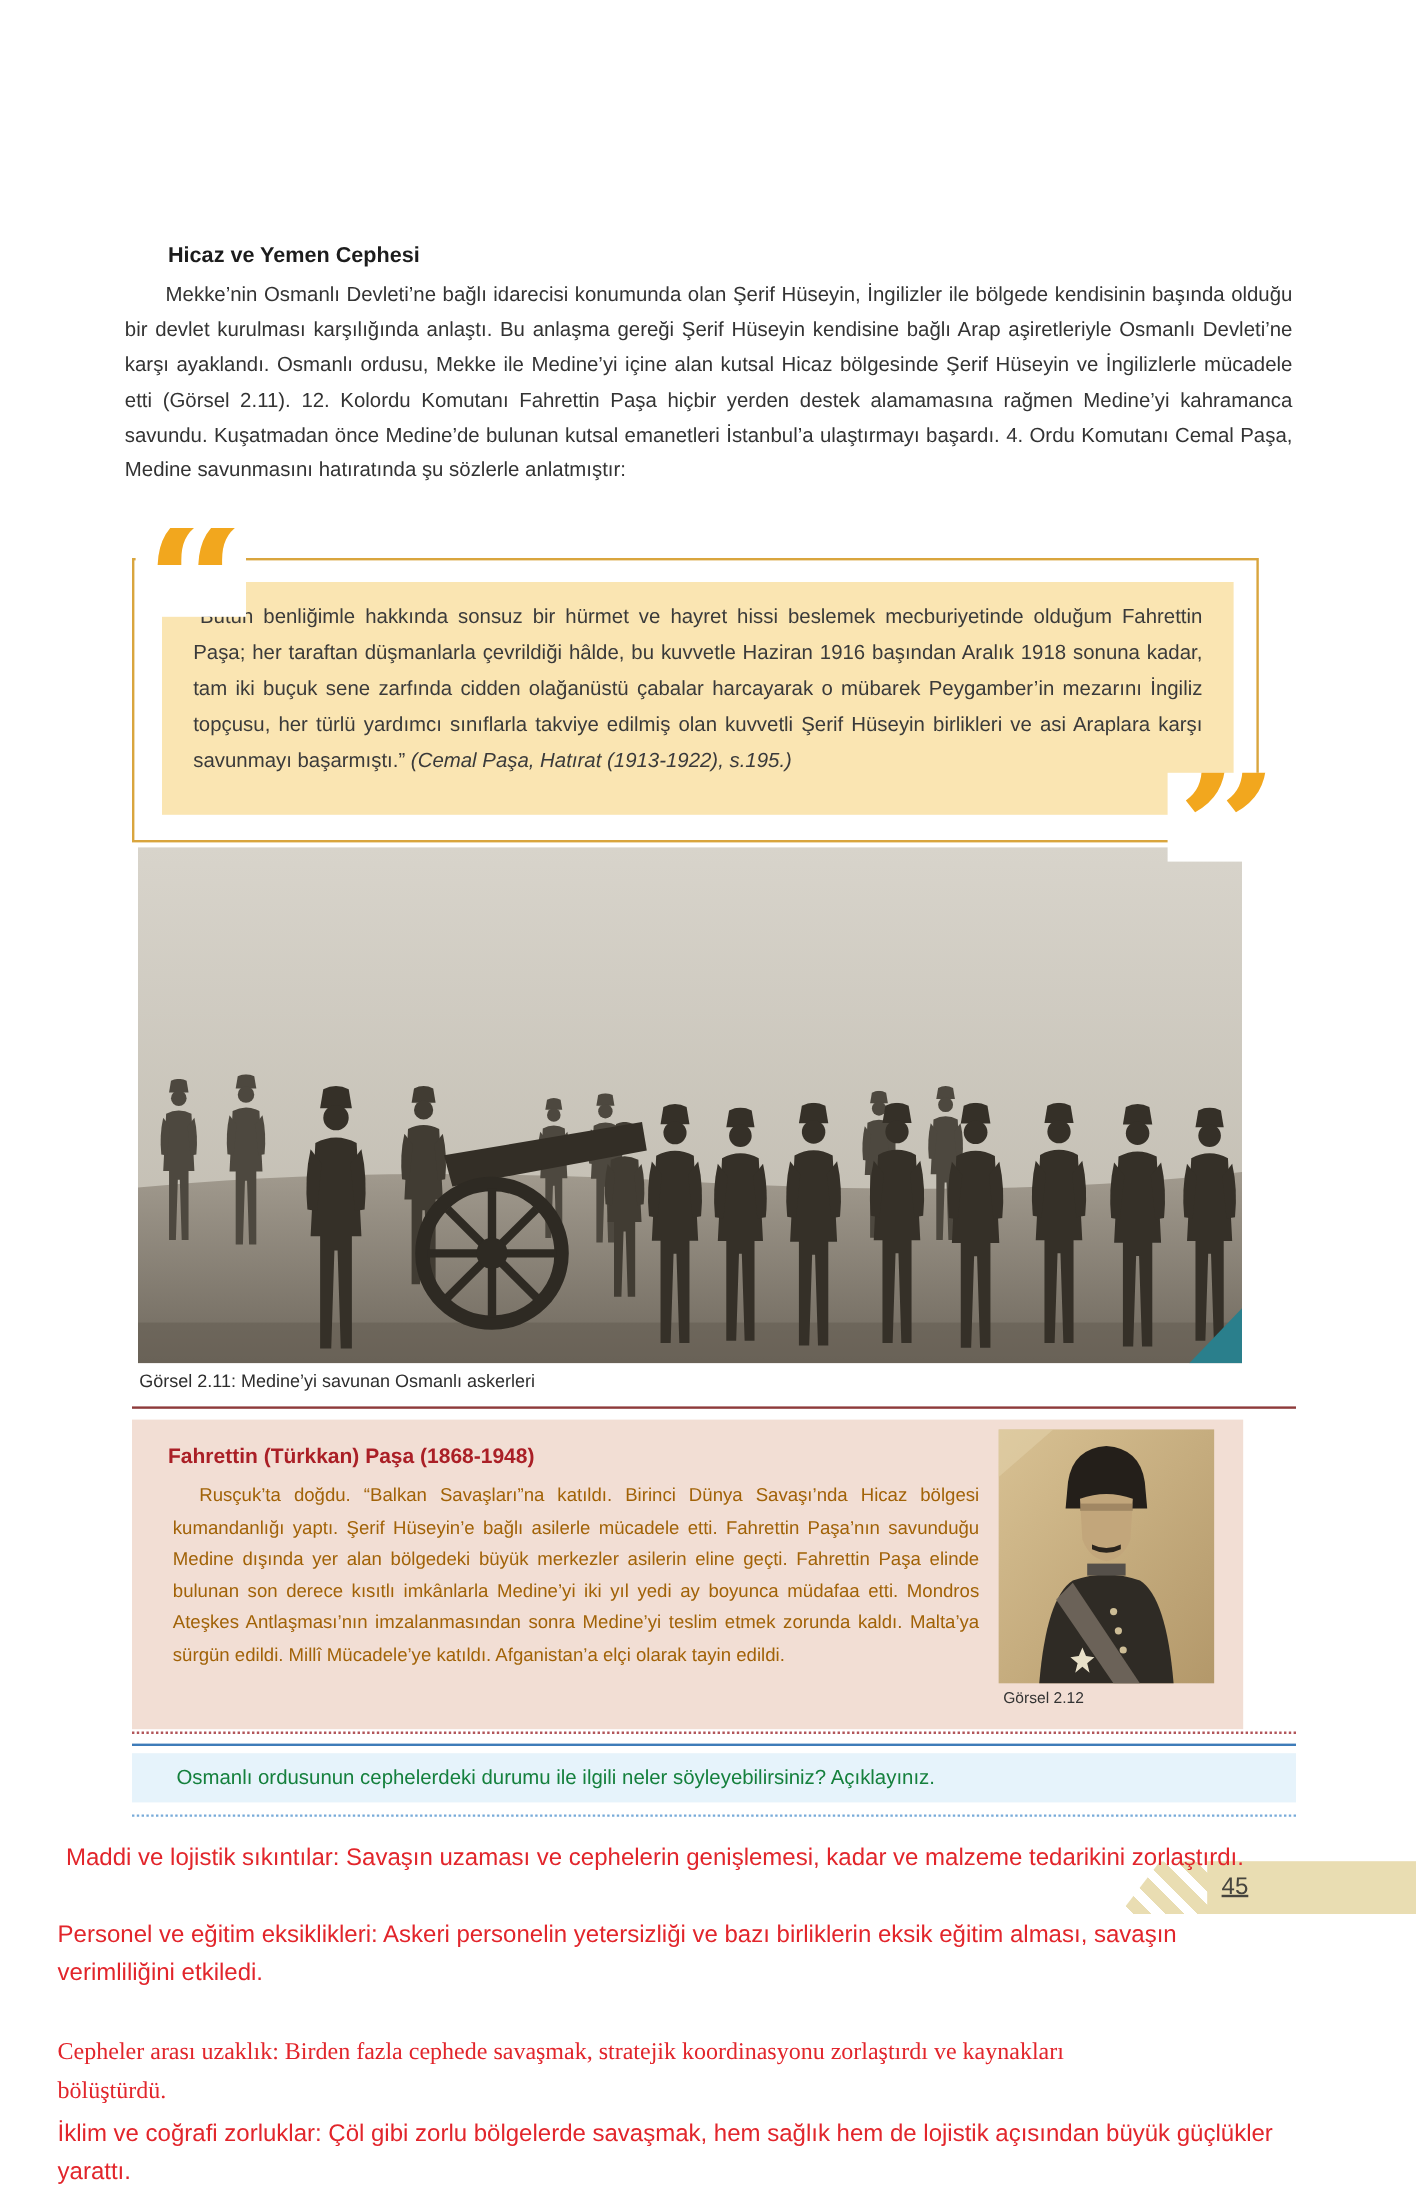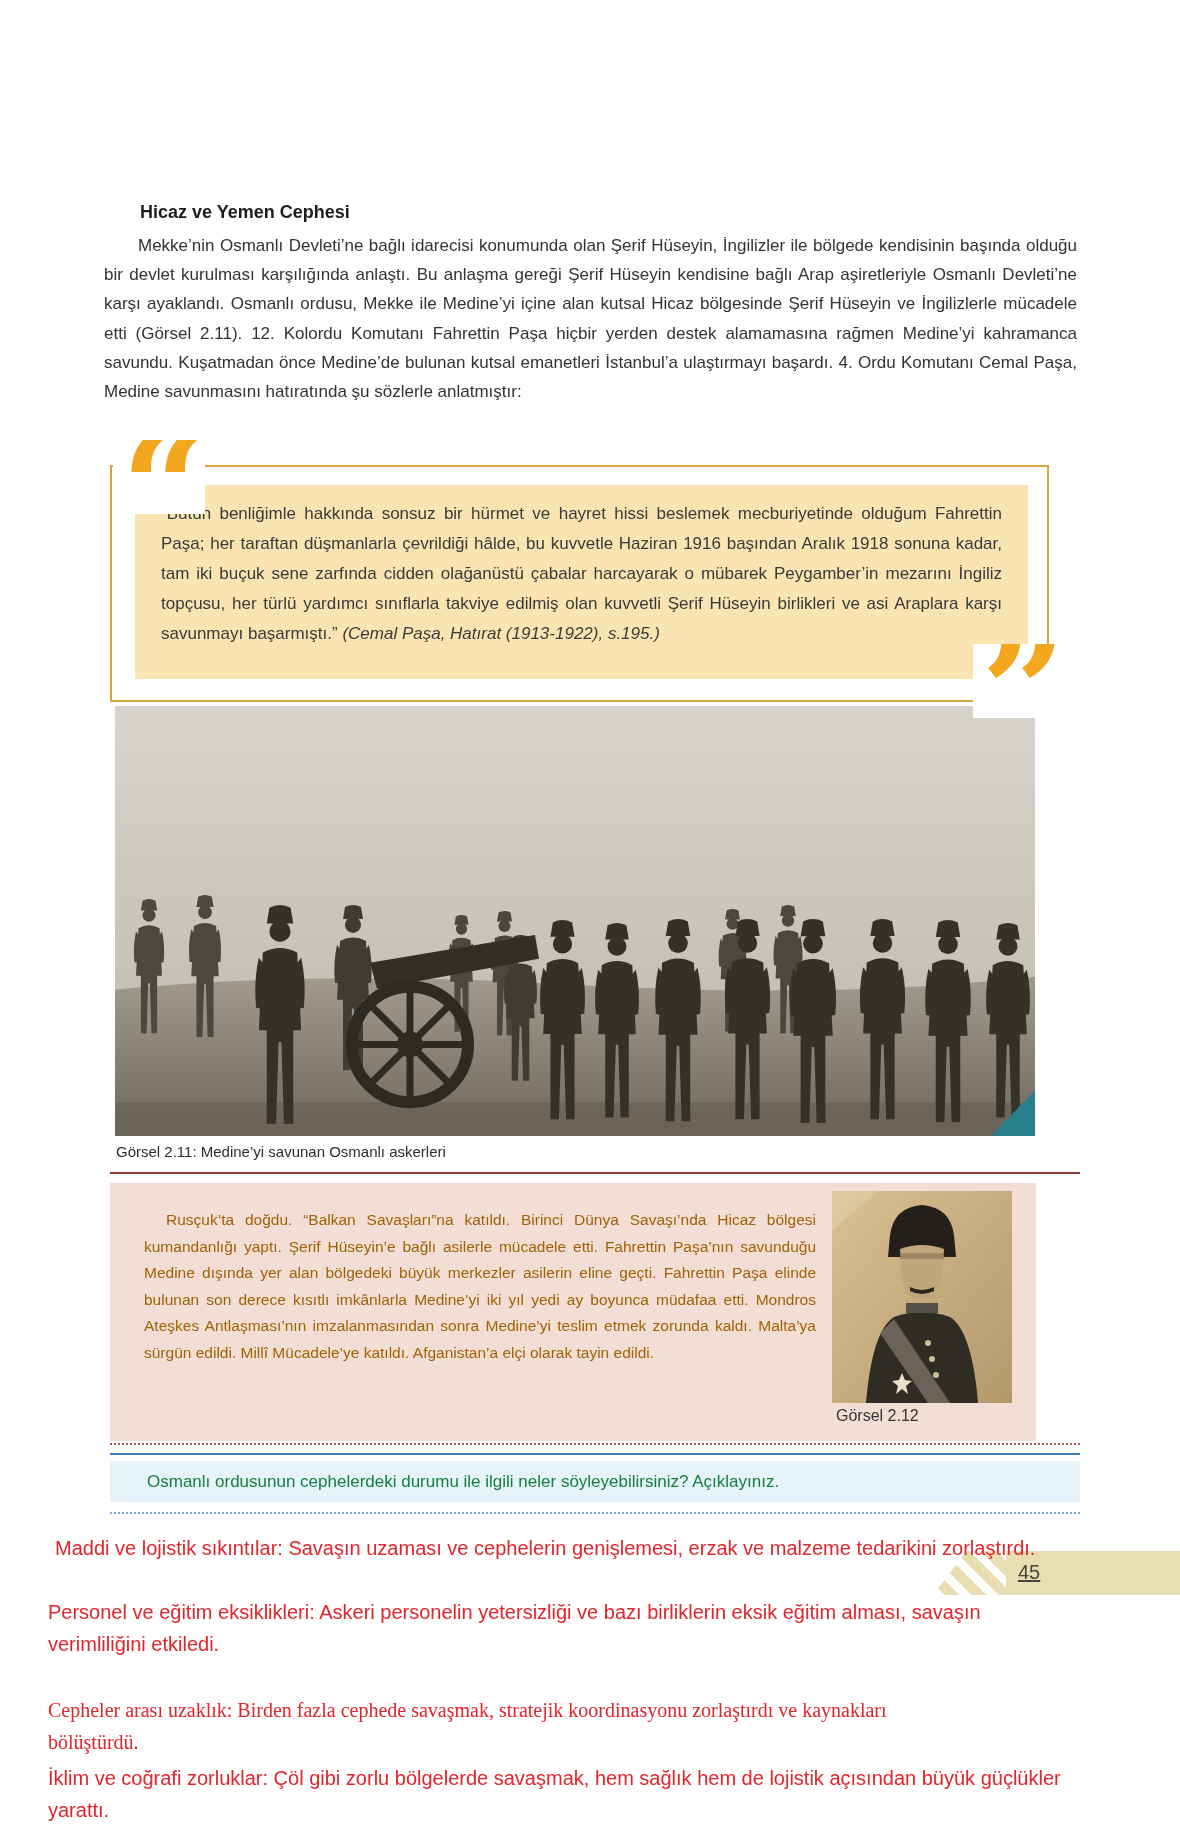--- a/index.html
+++ b/index.html
@@ -47,21 +47,21 @@
   .photo-caption{position:absolute;top:1143px;left:116px;font-size:15px;color:#2e2e2e;text-align:right;}
   .caption-divider{position:absolute;top:1172px;left:110px;width:970px;border-top:2px solid #8e3b3b;}
   
   .bio-box{
     position:absolute;top:1183px;left:110px;width:926px;height:258px;box-sizing:border-box;
     background:var(--pink,#f2ded4);padding:20px 26px 0 30px;
   }
   .bio-title{font-size:17.5px;font-weight:700;color:var(--dark_red,#aa1f26);margin:0 0 10px 0;}
   .portrait-wrap{float:right;width:180px;margin:-12px -2px 0 16px;}
   .portrait-wrap svg{display:block;width:180px;height:212px;}
-  .portrait-caption{font-size:16px;color:#333;margin-top:4px;padding-left:4px;}
+  .portrait-caption{font-size:13px;color:#333;margin-top:4px;padding-left:4px;}
   .bio-text{
     font-size:15.5px;line-height:26.5px;text-align:justify;text-indent:22px;color:#a16207;margin:4px;
   }
   
   .dotted-red{position:absolute;top:1443px;left:110px;width:970px;border-top:2px dotted #b2565a;}
   .blue-line{position:absolute;top:1453px;left:110px;width:970px;border-top:2px solid #3e7cb9;}
   .question-box{
     position:absolute;top:1461px;left:110px;width:970px;height:41px;box-sizing:border-box;
     background:var(--blue_box,#e6f3fb);font-size:17px;color:#15803d;
     line-height:41px;padding-left:37px;
@@ -194,29 +194,30 @@
         <path d="M34,212 Q40,140 62,126 Q90,116 118,126 Q140,140 146,212 Z" fill="#2f2b25"></path>
         <rect x="74" y="112" width="32" height="10" fill="#55504a"></rect>
         <path d="M62,128 L118,212 L96,212 L48,142 Z" fill="#7a7165" opacity="0.8"></path>
         <circle cx="96" cy="152" r="3" fill="#cdbd96"></circle>
         <circle cx="100" cy="168" r="3" fill="#cdbd96"></circle>
         <circle cx="104" cy="184" r="3" fill="#cdbd96"></circle>
         <polygon points="70,182 73,189 80,190 74,195 76,203 70,198 64,203 66,195 60,190 67,189" fill="#e8e0c8"></polygon>
       </svg>
       <div class="portrait-caption">Görsel 2.12</div>
     </div>
+    <div class="bio-title">Fahrettin (Türkkan) Paşa (1868-1948)</div>
     <p class="bio-text">Rusçuk’ta doğdu. “Balkan Savaşları”na katıldı. Birinci Dünya Savaşı’nda Hicaz bölgesi kumandanlığı yaptı. Şerif Hüseyin’e bağlı asilerle mücadele etti. Fahrettin Paşa’nın savunduğu Medine dışında yer alan bölgedeki büyük merkezler asilerin eline geçti. Fahrettin Paşa elinde bulunan son derece kısıtlı imkânlarla Medine’yi iki yıl yedi ay boyunca müdafaa etti. Mondros Ateşkes Antlaşması’nın imzalanmasından sonra Medine’yi teslim etmek zorunda kaldı. Malta’ya sürgün edildi. Millî Mücadele’ye katıldı. Afganistan’a elçi olarak tayin edildi.</p>
   </div>
 
   <div class="dotted-red"></div>
   <div class="blue-line"></div>
   <div class="question-box">Osmanlı ordusunun cephelerdeki durumu ile ilgili neler söyleyebilirsiniz? Açıklayınız.</div>
   <div class="dotted-blue"></div>
 
-  <div class="answer a1">Maddi ve lojistik sıkıntılar: Savaşın uzaması ve cephelerin genişlemesi, erzak ve malzeme tedarikini zorlaştırdı.</div>
+  <div class="answer a1">Maddi ve lojistik sıkıntılar: Savaşın uzaması ve cephelerin genişlemesi, kadar ve malzeme tedarikini zorlaştırdı.</div>
   <div class="answer a2">Personel ve eğitim eksiklikleri: Askeri personelin yetersizliği ve bazı birliklerin eksik eğitim alması, savaşın
 verimliliğini etkiledi.</div>
   <div class="answer a3">Cepheler arası uzaklık: Birden fazla cephede savaşmak, stratejik koordinasyonu zorlaştırdı ve kaynakları
 bölüştürdü.</div>
   <div class="answer a4">İklim ve coğrafi zorluklar: Çöl gibi zorlu bölgelerde savaşmak, hem sağlık hem de lojistik açısından büyük güçlükler
 yarattı.</div>
 
   <div class="pg-stripes"></div>
   <div class="pg-banner">
     <span>45</span>

